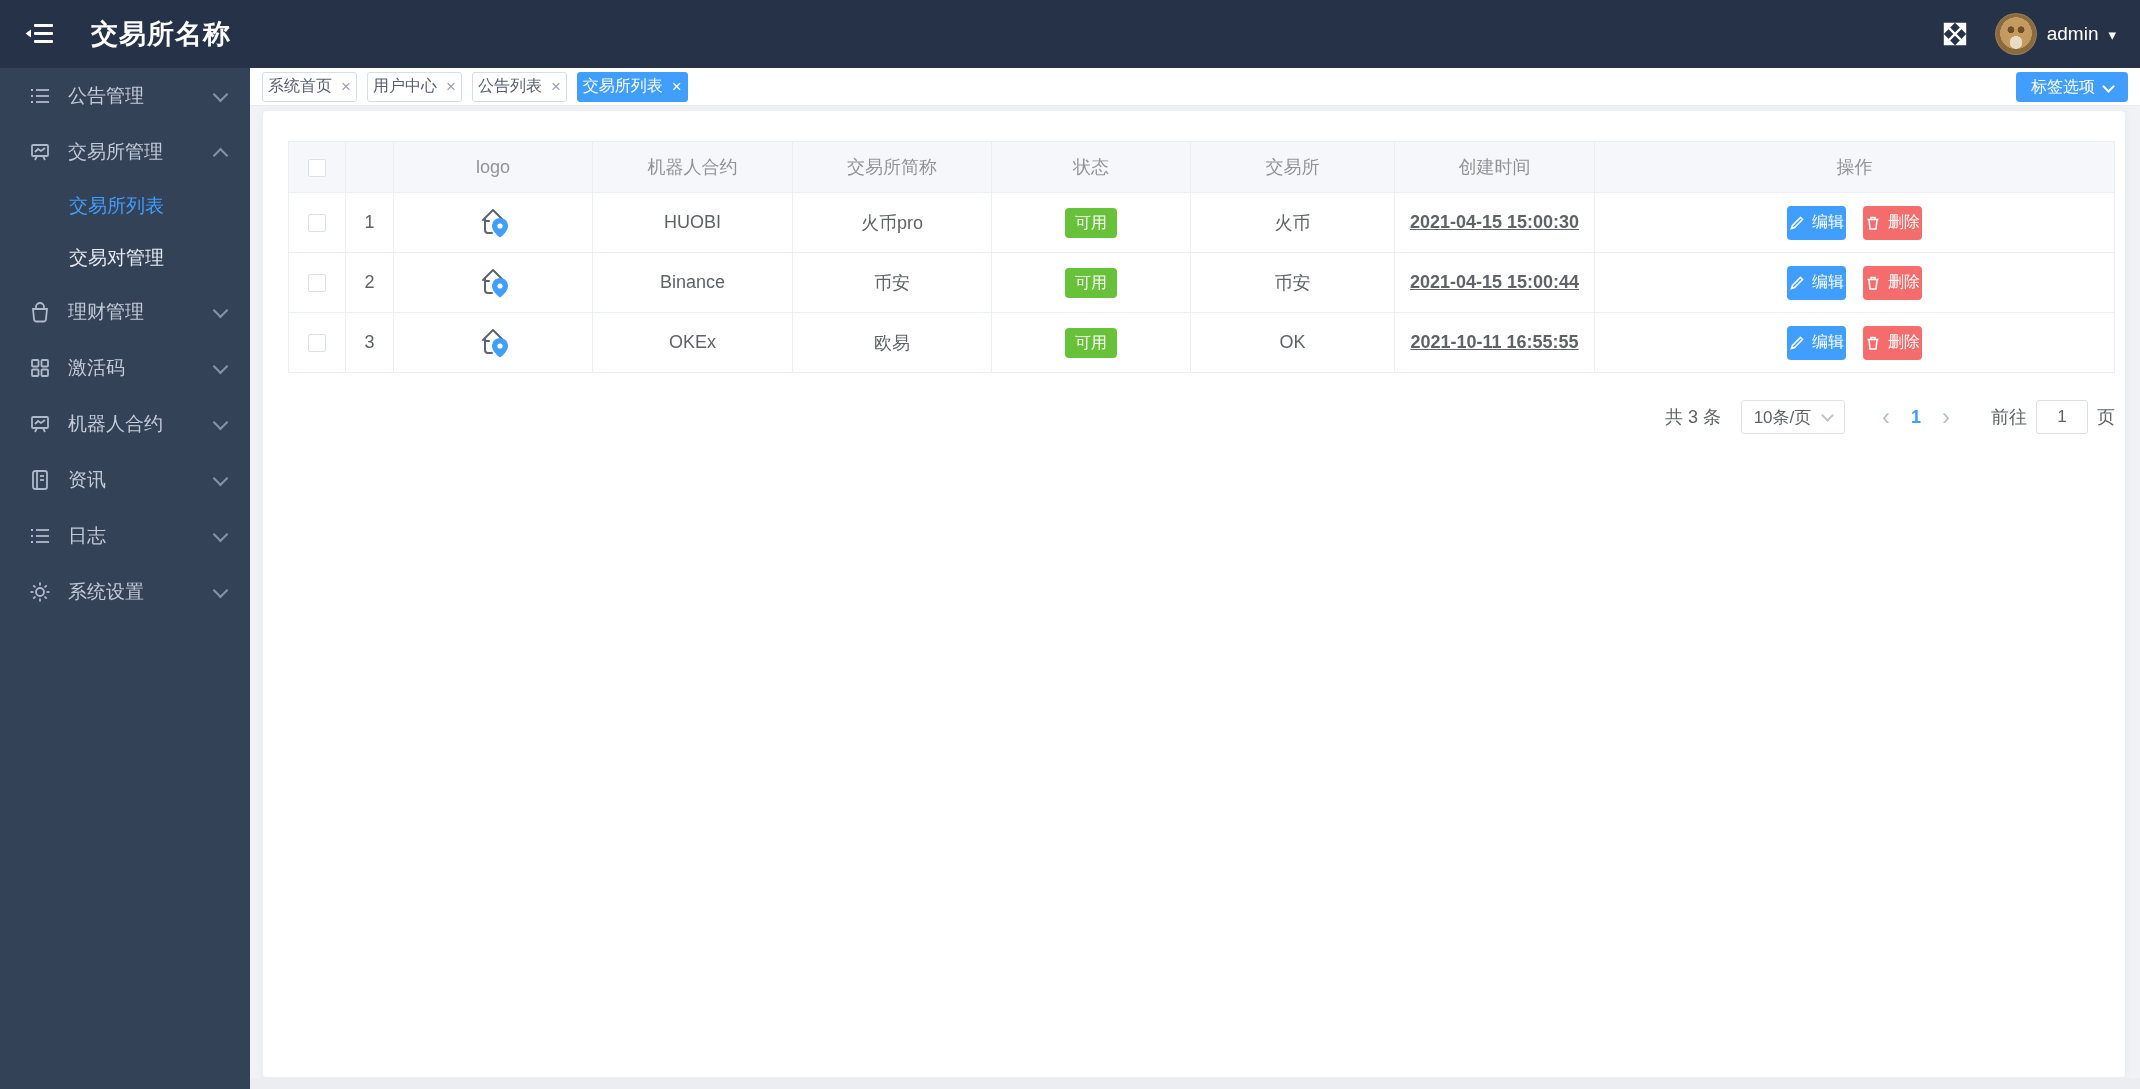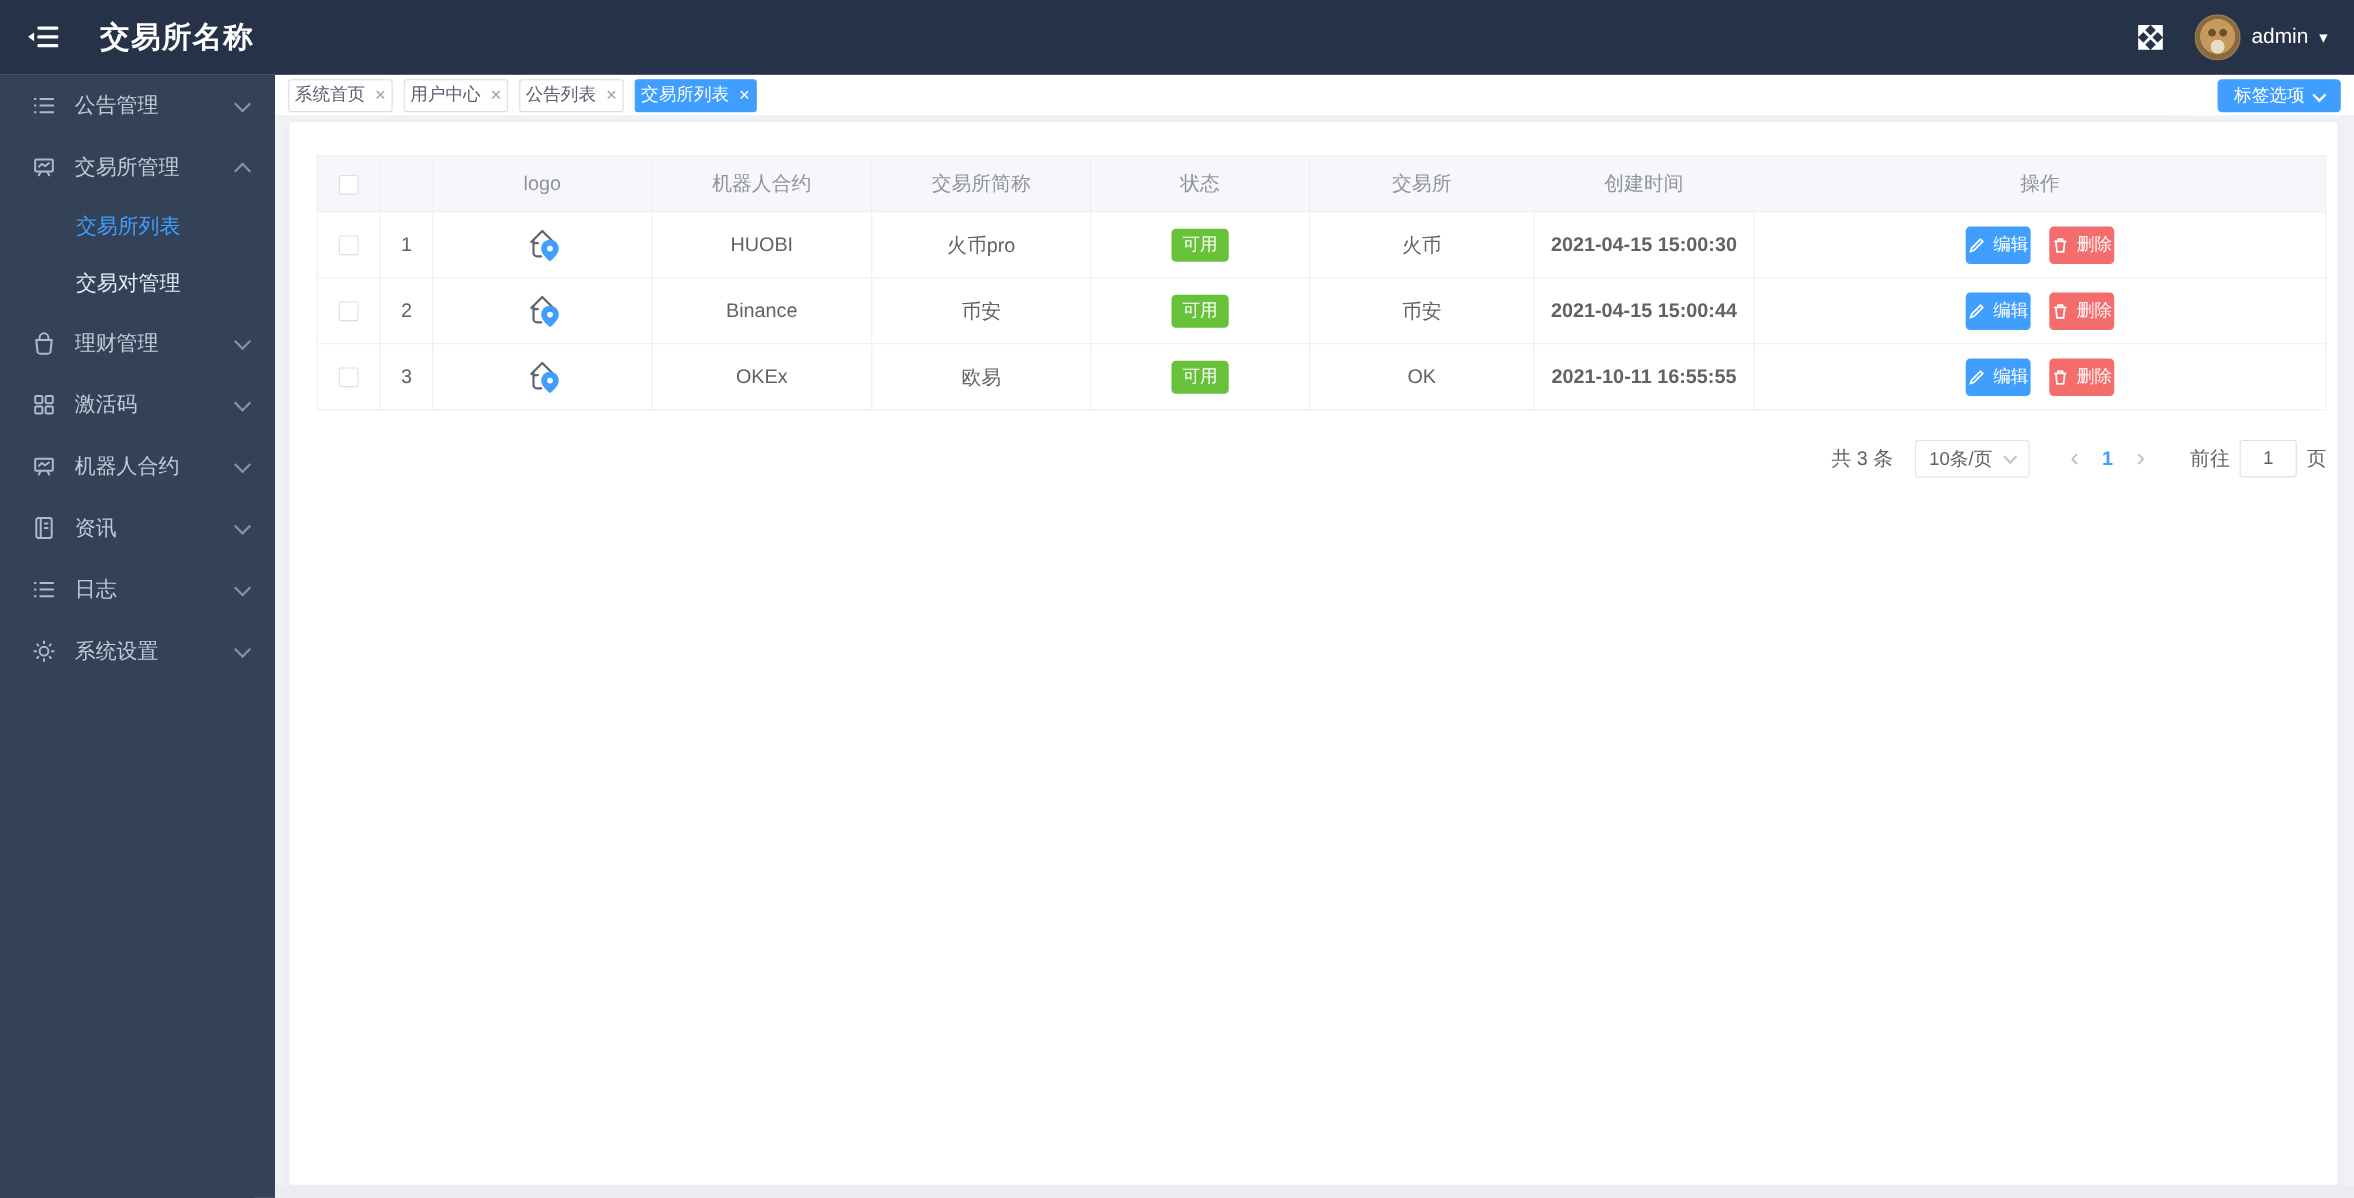--- a/index.html
+++ b/index.html
@@ -44,21 +44,21 @@
 
   
   .content{position:absolute;left:250px;top:106px;right:0;bottom:0;background:#f0f2f5;}
   .card{position:absolute;left:12px;right:14px;top:4px;bottom:11px;background:#ffffff;border:1px solid #ebeef5;border-radius:4px;box-shadow:0 2px 8px rgba(0,0,0,.04);padding:30px 10px 0 25px;box-sizing:border-box;overflow:hidden;}
   .bottom-strip{position:absolute;left:0;right:0;bottom:0;height:11px;background:#ebedf1;}
 
   table.grid{width:100%;border-collapse:collapse;table-layout:fixed;}
   .grid th,.grid td{border:1px solid #ebeef5;text-align:center;overflow:hidden;}
   .grid th{height:48px;background:#f5f7fa;color:#909399;font-size:18px;font-weight:500;}
   .grid td{height:57px;color:#606266;font-size:18px;background:#fff;}
-  .grid td.created{font-weight:700;}
+  .grid td.created{font-weight:700;text-decoration:underline;}
   .checkbox{display:inline-block;width:16px;height:16px;border:1px solid #dcdfe6;border-radius:2px;background:#fff;vertical-align:middle;cursor:pointer;}
   .badge{display:inline-block;background:#67c23a;color:#fff;font-size:16px;line-height:1;padding:7px 10px;border-radius:4px;}
   .btn{display:inline-flex;align-items:center;justify-content:center;gap:7px;border:none;border-radius:4px;color:#fff;font-size:16px;padding:0 2px;height:34px;margin:0 6px;cursor:pointer;font-family:inherit;}
   .btn.edit{background:#409eff;}
   .btn.del{background:#f56c6c;}
   .logo-ph{display:inline-block;vertical-align:middle;}
 
   
   .pager{display:flex;align-items:center;justify-content:flex-end;margin-top:27px;color:#606266;font-size:18px;}
   .pg-total{margin-right:20px;}

